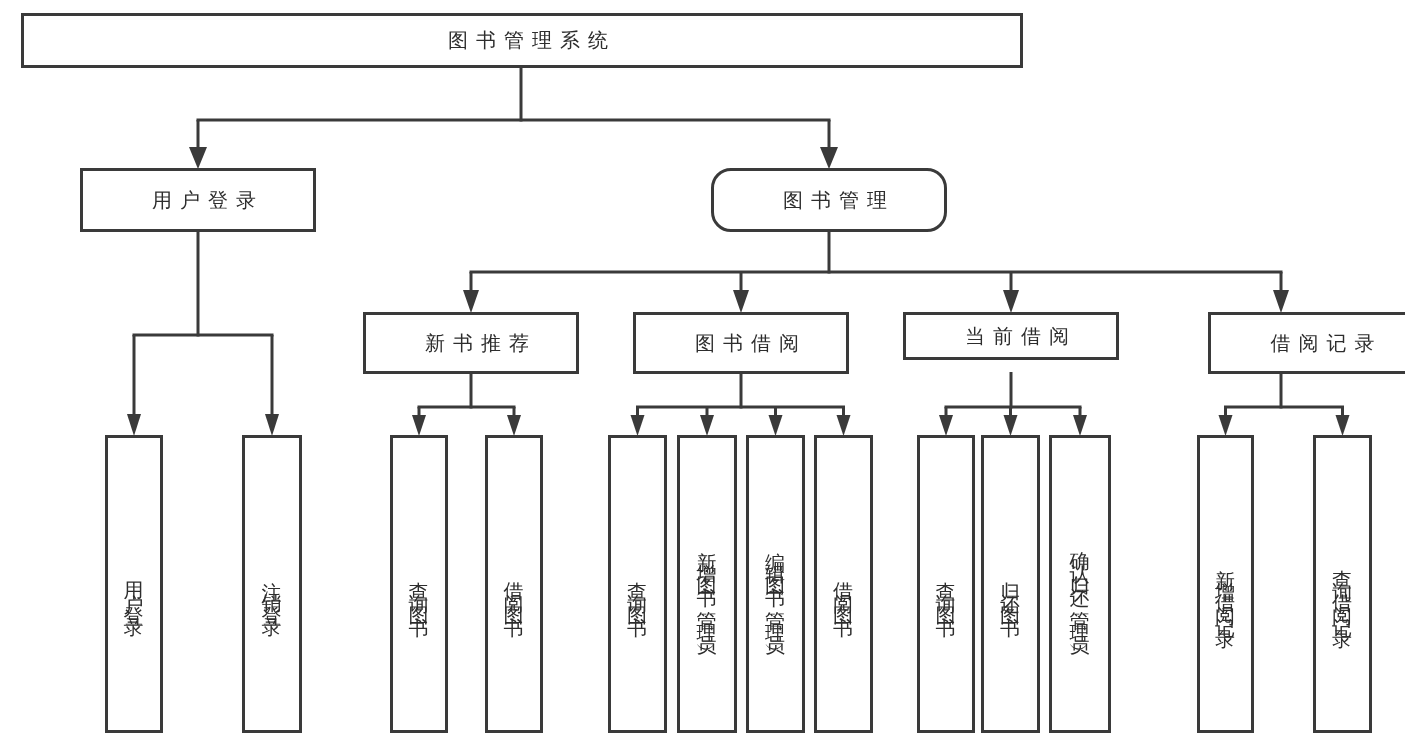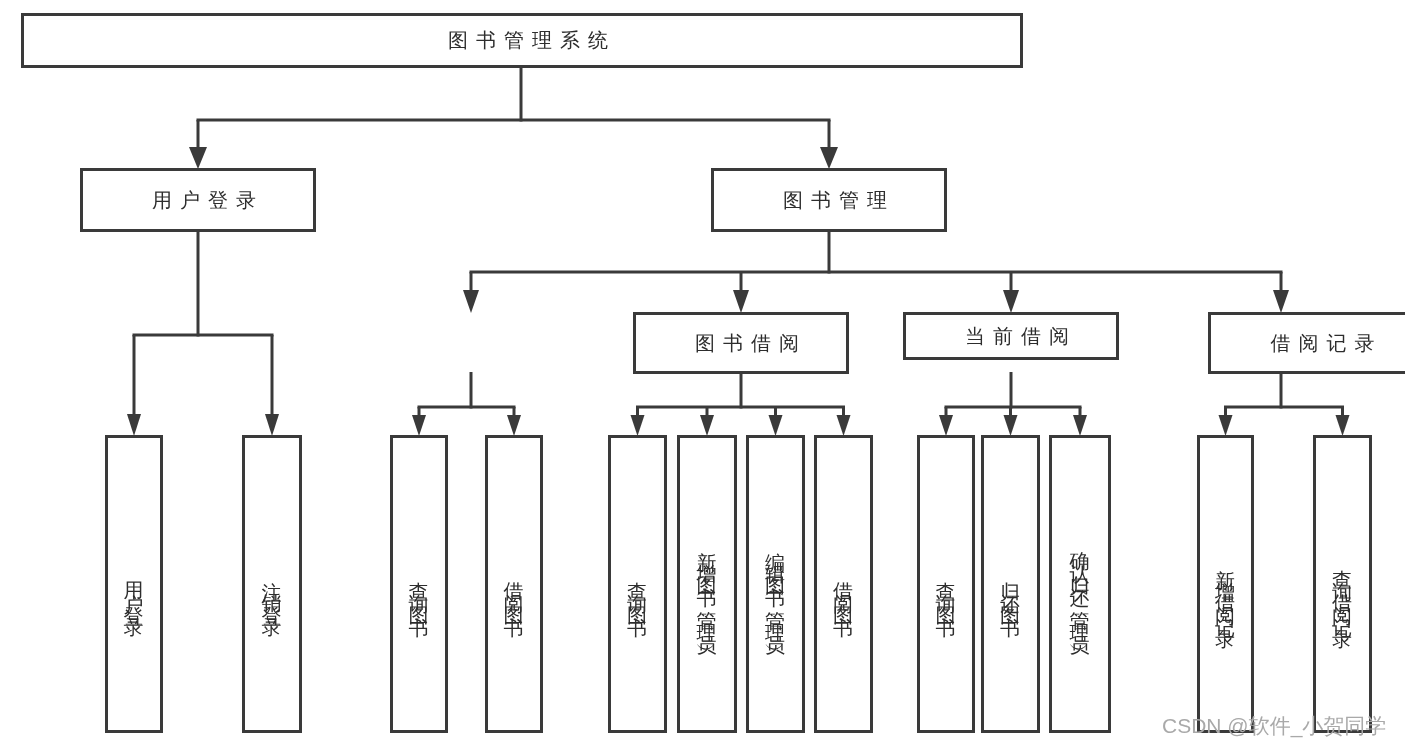--- a/index.html
+++ b/index.html
@@ -40,21 +40,21 @@
     text-orientation:mixed;
     font-size:20px;
     letter-spacing:12px;
     padding-top:12px; 
     line-height:1;
     white-space:nowrap;
   }
   
   .n-root           {left:21px;  top:13px;  width:1002px; height:55px;}
   .n-user-login     {left:80px;  top:168px; width:236px;  height:64px;}
-  .n-book-mgmt      {left:711px; top:168px; width:236px;  height:64px;}
+  .n-book-mgmt      {left:711px; top:168px; width:236px;  height:64px;border-radius:20px;}
   .n-new-book       {left:363px; top:312px; width:216px;  height:62px;}
   .n-book-borrow    {left:633px; top:312px; width:216px;  height:62px;}
   .n-current-borrow {left:903px; top:312px; width:216px;  height:48px;}
   .n-borrow-records {left:1172px;top:312px; width:217px;  height:62px;margin-left:36px;}
   .leaf             {top:435px;  height:298px;}
   .n-leaf-login     {left:105px; width:58px;}
   .n-leaf-logout    {left:242px; width:60px;}
   .n-rec-query      {left:390px; width:58px;}
   .n-rec-borrow     {left:485px; width:58px;}
   .n-bb-query       {left:608px; width:59px;}
@@ -147,20 +147,21 @@
       <line x1="1342.5" y1="407" x2="1342.5" y2="416"></line>
       <polygon points="1335.5,415 1349.5,415 1342.5,436"></polygon>
     </g>
   </svg>
 
   <div class="node h n-root">图书管理系统</div>
 
   <div class="node h n-user-login">用户登录</div>
   <div class="node h n-book-mgmt">图书管理</div>
 
+  <div class="node h n-new-book">新书推荐</div>
   <div class="node h n-book-borrow">图书借阅</div>
   <div class="node h n-current-borrow">当前借阅</div>
   <div class="node h n-borrow-records">借阅记录</div>
 
   <div class="node v leaf n-leaf-login">用户登录</div>
   <div class="node v leaf n-leaf-logout">注销登录</div>
 
   <div class="node v leaf n-rec-query">查询图书</div>
   <div class="node v leaf n-rec-borrow">借阅图书</div>
 
@@ -169,14 +170,13 @@
   <div class="node v leaf n-bb-edit">编辑图书（管理员）</div>
   <div class="node v leaf n-bb-borrow">借阅图书</div>
 
   <div class="node v leaf n-cb-query">查询图书</div>
   <div class="node v leaf n-cb-return">归还图书</div>
   <div class="node v leaf n-cb-confirm">确认归还（管理员）</div>
 
   <div class="node v leaf n-br-add">新增借阅记录</div>
   <div class="node v leaf n-br-query">查询借阅记录</div>
 
-  <div class="watermark">CSDN @软件_小贺同学</div>
 </div>
 
 </body></html>

